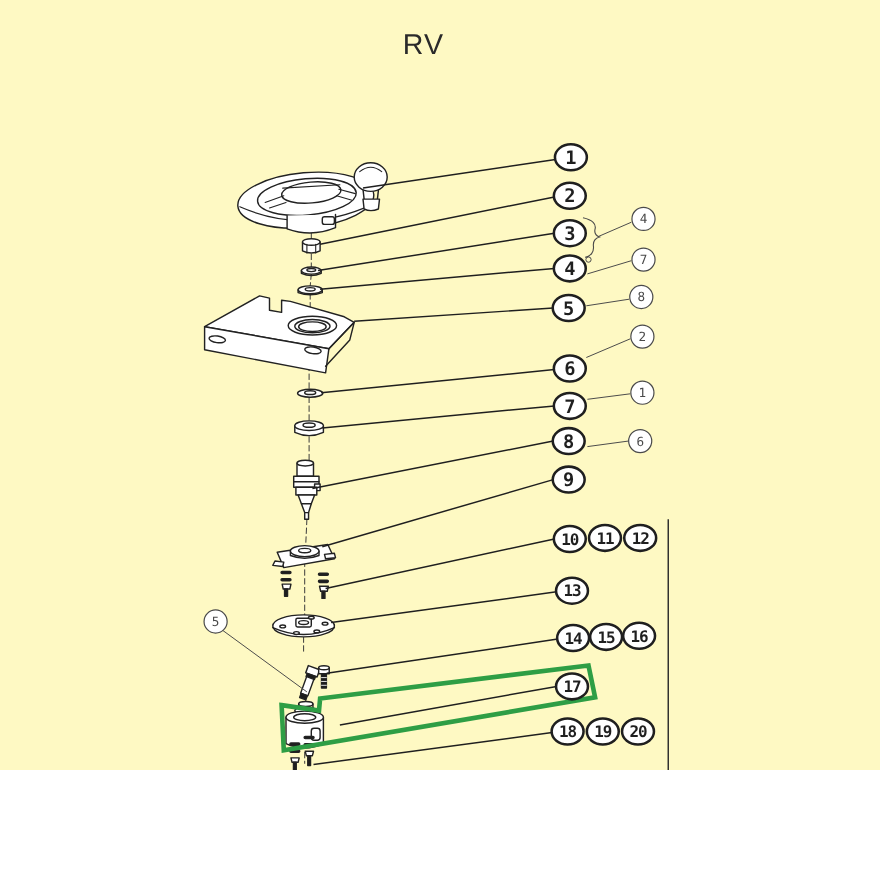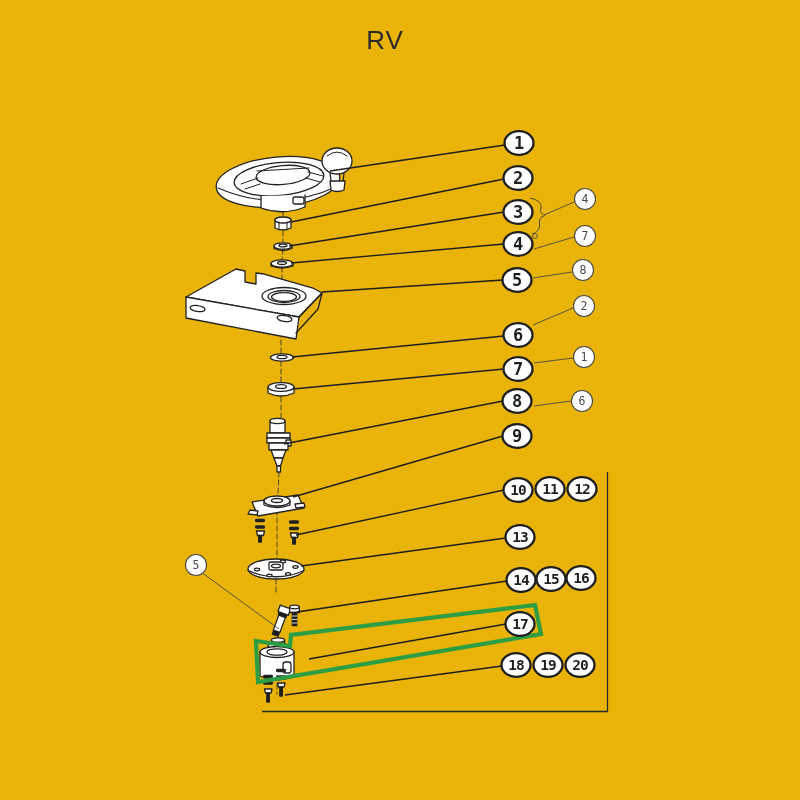--- a/index.html
+++ b/index.html
@@ -1,16 +1,16 @@
 <!DOCTYPE html>
 <html><head>
 <meta charset="utf-8">
 <style>
   html,body{margin:0;padding:0;background:#ffffff;}
-  .page{position:relative;width:800px;height:800px;background:#eab308;overflow:hidden;
+  .page{position:relative;width:800px;height:700px;background:#fef9c3;overflow:hidden;
         font-family:"Liberation Sans", sans-serif;}
   .title{position:absolute;left:340px;top:25px;width:90px;text-align:center;
          font-size:26px;font-weight:400;letter-spacing:1px;color:#2a2a2a;}
   svg{position:absolute;left:0;top:0;}
   text{font-family:"DejaVu Sans Mono","Liberation Mono",monospace;}
 </style>
 </head>
 <body>
 
 <div class="page">

